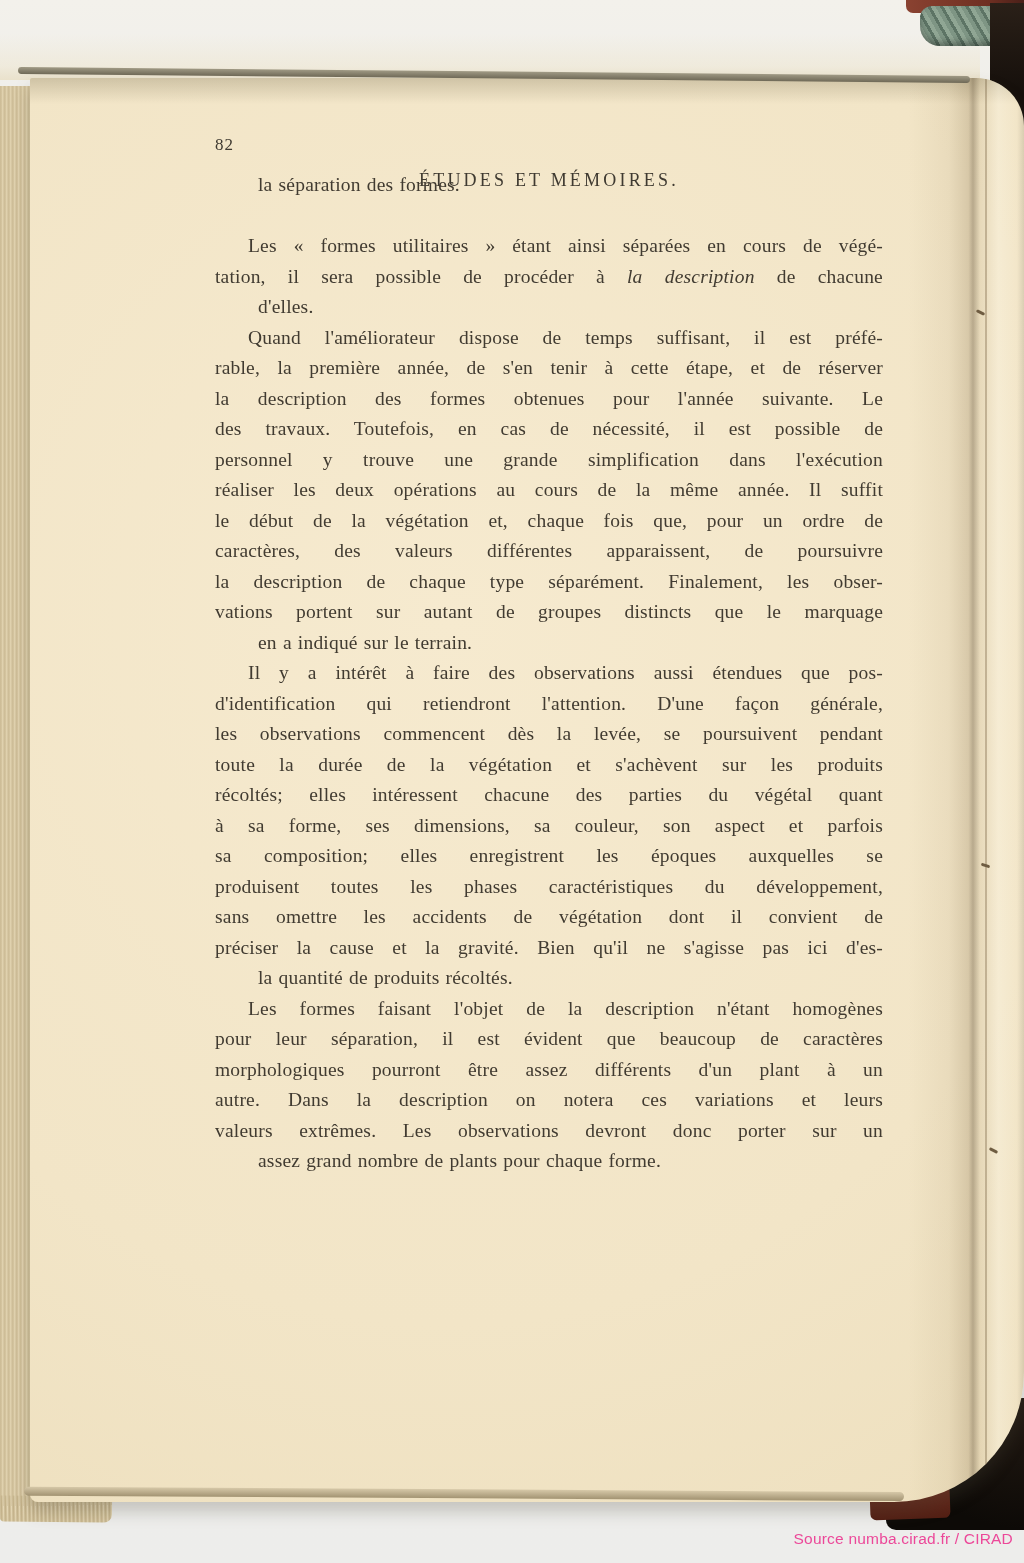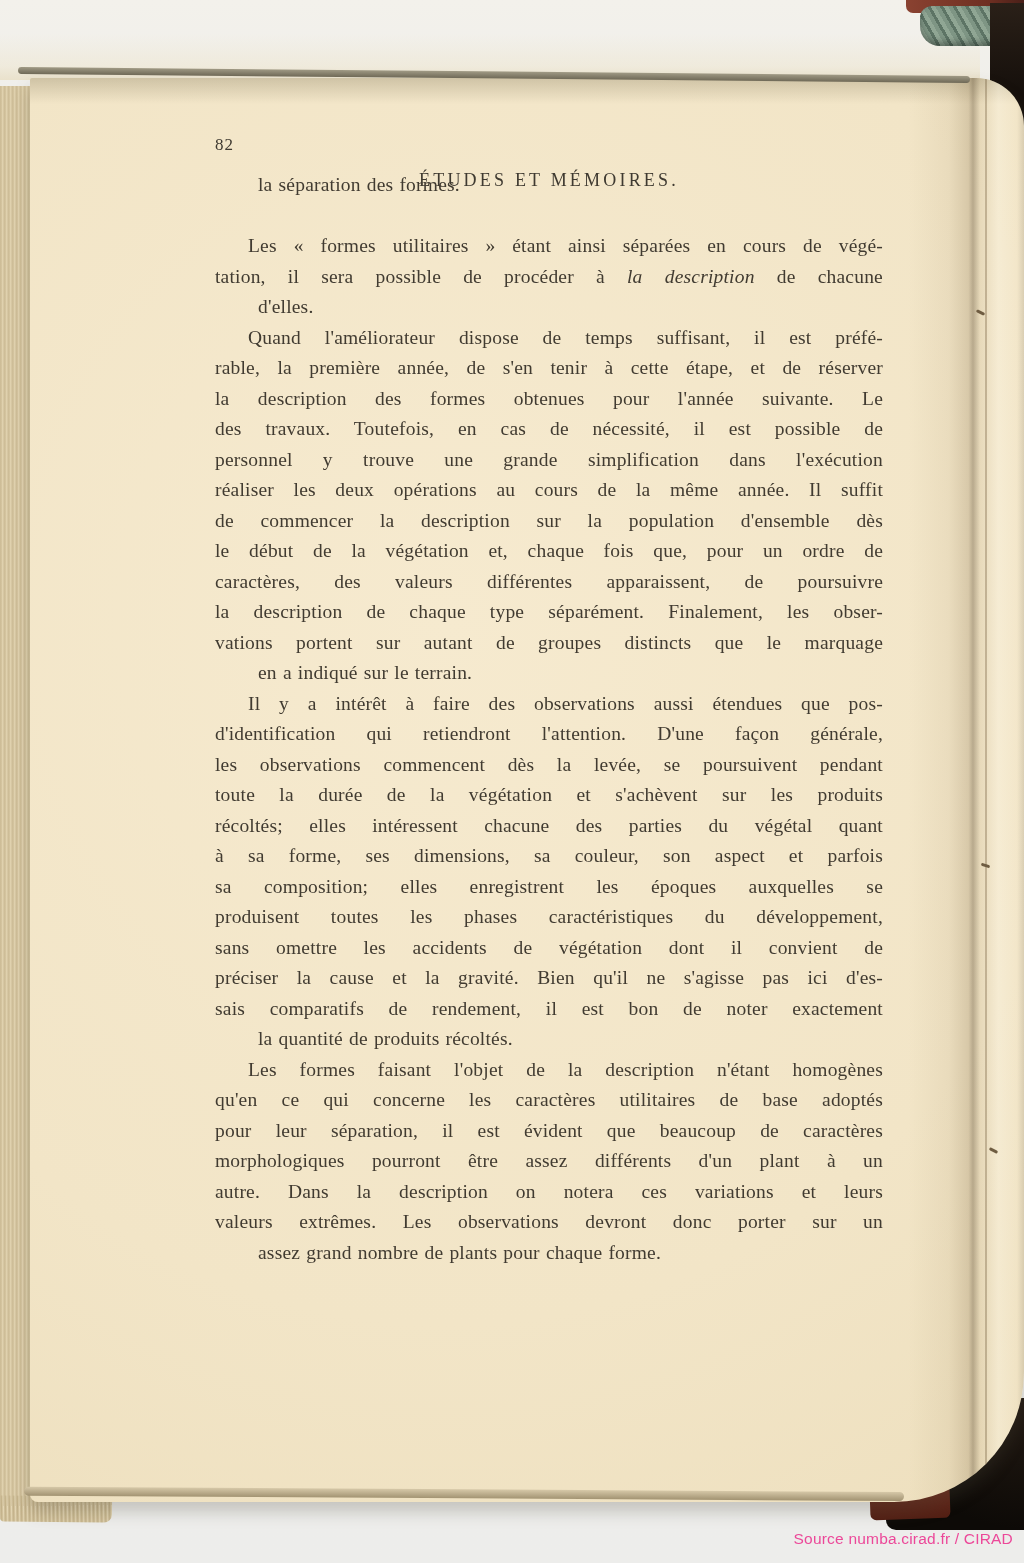--- a/index.html
+++ b/index.html
@@ -113,46 +113,43 @@
         <div class="ln lastln">d'elles.</div>
       </div>
 
       <div class="para">
         <div class="ln firstln">Quand l'améliorateur dispose de temps suffisant, il est préfé-</div>
         <div class="ln">rable, la première année, de s'en tenir à cette étape, et de réserver</div>
         <div class="ln">la description des formes obtenues pour l'année suivante. Le</div>
         <div class="ln">des travaux. Toutefois, en cas de nécessité, il est possible de</div>
         <div class="ln">personnel y trouve une grande simplification dans l'exécution</div>
         <div class="ln">réaliser les deux opérations au cours de la même année. Il suffit</div>
-        <div class="ln">de commencer la description sur la population d'ensemble dès</div>
         <div class="ln">le début de la végétation et, chaque fois que, pour un ordre de</div>
         <div class="ln">caractères, des valeurs différentes apparaissent, de poursuivre</div>
         <div class="ln">la description de chaque type séparément. Finalement, les obser-</div>
         <div class="ln">vations portent sur autant de groupes distincts que le marquage</div>
         <div class="ln lastln">en a indiqué sur le terrain.</div>
       </div>
 
       <div class="para">
         <div class="ln firstln">Il y a intérêt à faire des observations aussi étendues que pos-</div>
         <div class="ln">d'identification qui retiendront l'attention. D'une façon générale,</div>
         <div class="ln">les observations commencent dès la levée, se poursuivent pendant</div>
         <div class="ln">toute la durée de la végétation et s'achèvent sur les produits</div>
         <div class="ln">récoltés; elles intéressent chacune des parties du végétal quant</div>
         <div class="ln">à sa forme, ses dimensions, sa couleur, son aspect et parfois</div>
         <div class="ln">sa composition; elles enregistrent les époques auxquelles se</div>
         <div class="ln">produisent toutes les phases caractéristiques du développement,</div>
         <div class="ln">sans omettre les accidents de végétation dont il convient de</div>
         <div class="ln">préciser la cause et la gravité. Bien qu'il ne s'agisse pas ici d'es-</div>
-        <div class="ln">sais comparatifs de rendement, il est bon de noter exactement</div>
         <div class="ln lastln">la quantité de produits récoltés.</div>
       </div>
 
       <div class="para">
         <div class="ln firstln">Les formes faisant l'objet de la description n'étant homogènes</div>
-        <div class="ln">qu'en ce qui concerne les caractères utilitaires de base adoptés</div>
         <div class="ln">pour leur séparation, il est évident que beaucoup de caractères</div>
         <div class="ln">morphologiques pourront être assez différents d'un plant à un</div>
         <div class="ln">autre. Dans la description on notera ces variations et leurs</div>
         <div class="ln">valeurs extrêmes. Les observations devront donc porter sur un</div>
         <div class="ln lastln">assez grand nombre de plants pour chaque forme.</div>
       </div>
     </div>
   </div>
 
   <div class="top-edge"></div>

